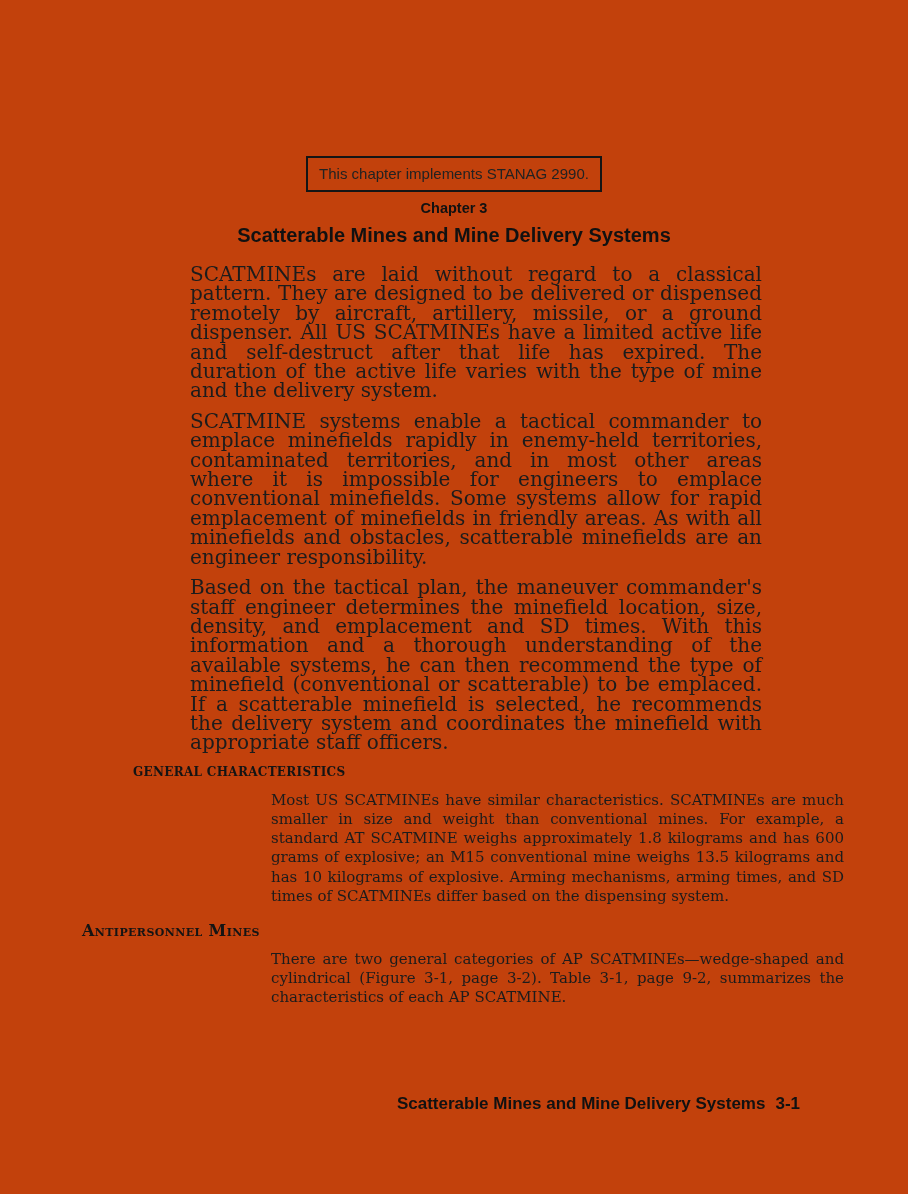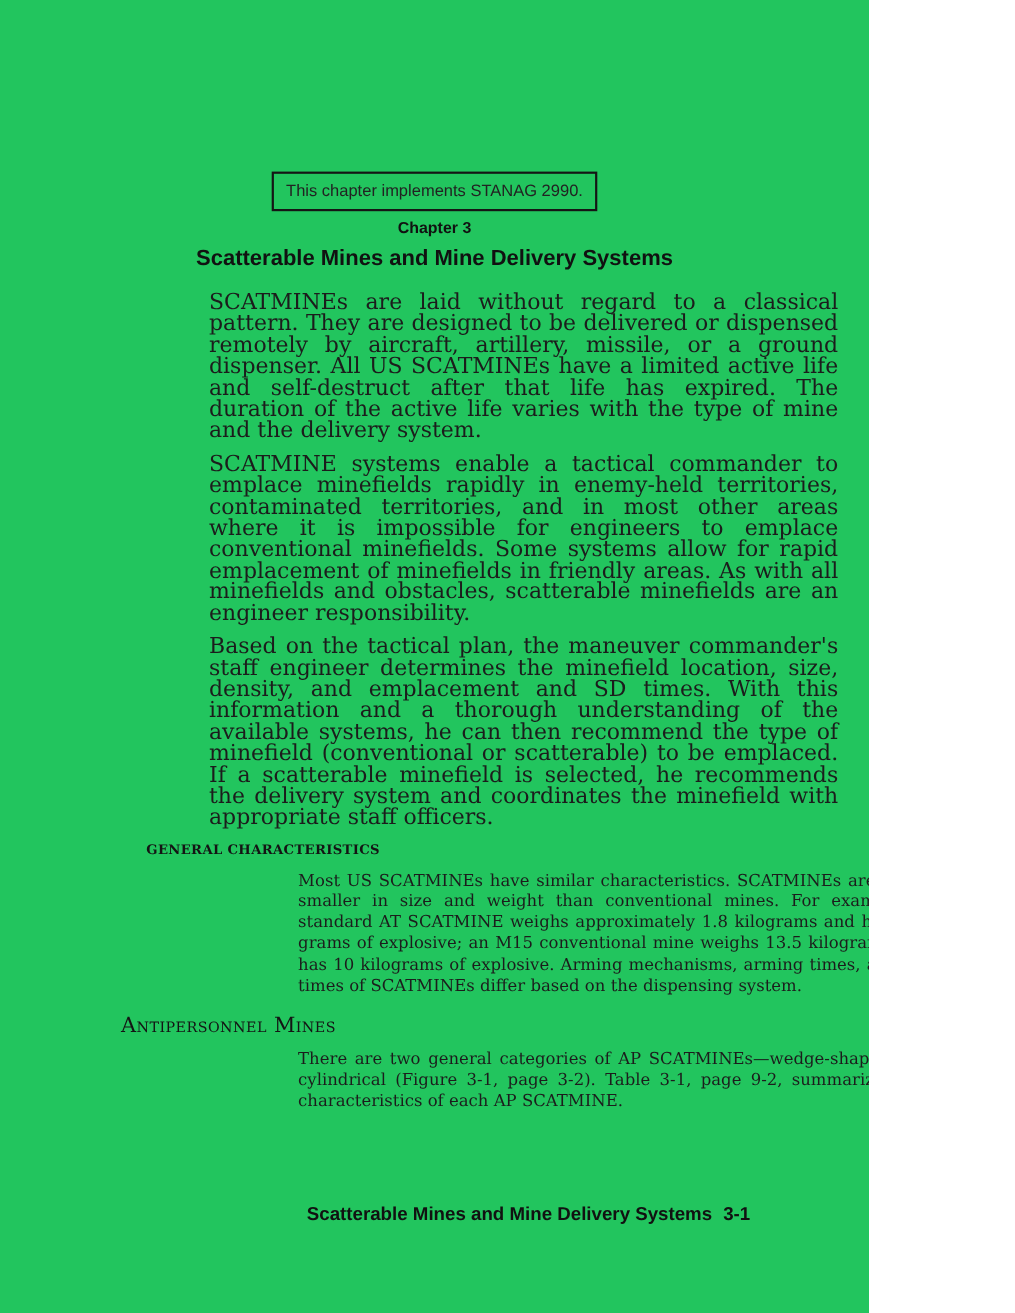--- a/index.html
+++ b/index.html
@@ -1,21 +1,21 @@
 <!DOCTYPE html>
 <html><head>
 <meta charset="utf-8">
 <style>
   * { margin: 0; padding: 0; box-sizing: border-box; }
   html, body { background: #ffffff; }
   .page {
     position: relative;
-    width: 790px;
+    width: 908px;
     height: 1194px;
-    background: #22c55e;
+    background: #c2410c;
     color: #1a1a1a;
     overflow: hidden;
     font-family: "DejaVu Serif", serif;
   }
   .notice-wrap {
     padding-top: 156px;
     text-align: center;
   }
   .notice-box {
     display: inline-block;
@@ -55,25 +55,25 @@
   }
   .section-heading {
     margin: 12px 16px 12px 133px;
     font-family: "DejaVu Serif", serif;
     font-weight: bold;
     font-size: 12px;
     letter-spacing: 0.3px;
     color: #141414;
   }
   .sub-heading {
-    margin: 15px 0 10px 110px;
+    margin: 15px 0 10px 82px;
     font-family: "DejaVu Serif", serif;
-    font-weight: normal;
+    font-weight: bold;
     font-variant: small-caps;
-    font-size: 19px;
+    font-size: 16px;
     letter-spacing: 0.4px;
     color: #141414;
   }
   .indented {
     margin-left: 271px;
     width: 573px;
   }
   .indented .body-par {
     font-size: 15px;
     line-height: 19.2px;

